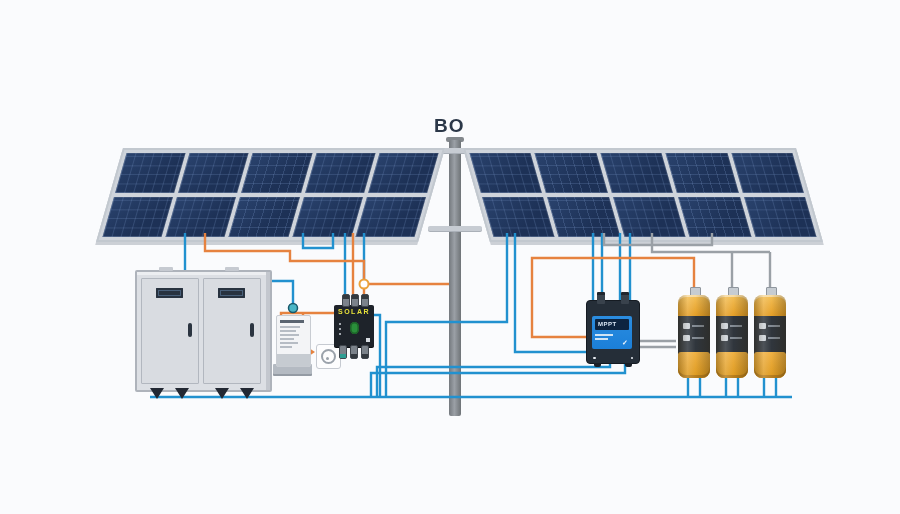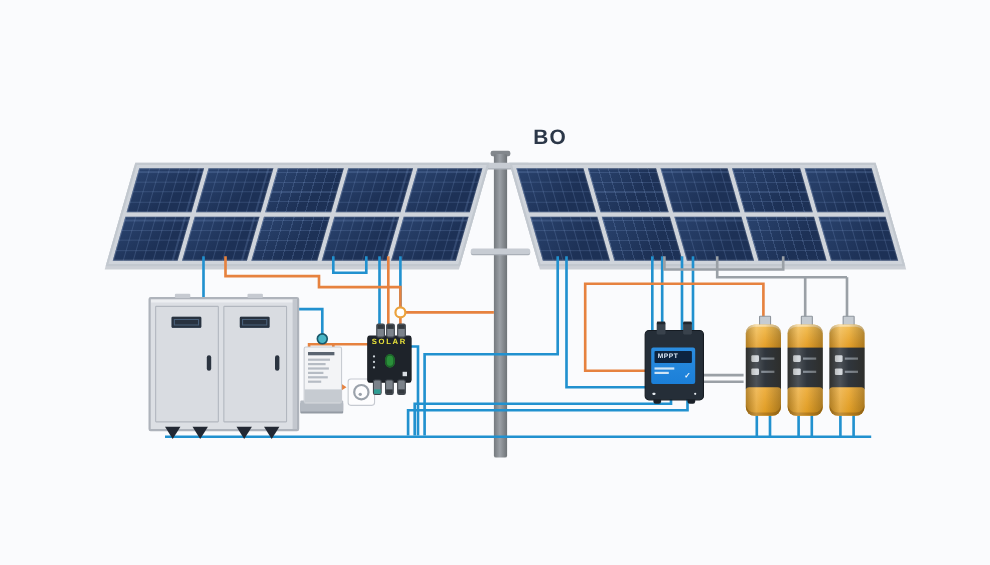--- a/index.html
+++ b/index.html
@@ -11,22 +11,22 @@
   .abs{position:absolute;}
 
   
   .pole{left:449px;top:140px;width:12px;height:276px;
     background:linear-gradient(90deg,#74797e,#9ba0a6 45%,#6e7377);
     border-radius:2px;}
   .pole-cap{left:446px;top:137px;width:18px;height:5px;background:#82878c;border-radius:2px;}
   .bracket{height:5px;background:#c7ccd3;border-radius:2px;box-shadow:0 1px 0 #aab0b8;}
   .bracket.top{left:428px;top:148px;width:54px;}
   .bracket.bottom{left:428px;top:226px;width:54px;}
-  .bo{left:434px;top:115px;width:42px;text-align:center;font-size:19px;font-weight:bold;
-    color:#2b3748;letter-spacing:1px;margin-left:45px;}
+  .bo{left:434px;top:115px;width:42px;text-align:left;font-size:19px;font-weight:bold;
+    color:#2b3748;letter-spacing:1px;}
 
   
   .array{display:grid;gap:4px;padding:3px;background:#cfd4db;border:2px solid #c2c8cf;
     box-shadow:0 3px 0 rgba(148,156,166,.45);}
   .array-left{left:123px;top:148px;width:312px;height:84px;
     transform:skewX(-16deg);transform-origin:right top;}
   .array-right{left:463px;top:148px;width:323px;height:84px;
     transform:skewX(16deg);transform-origin:left top;}
   .cell{background:
       repeating-linear-gradient(90deg,rgba(130,160,210,.22) 0 1px,transparent 1px 9px),

